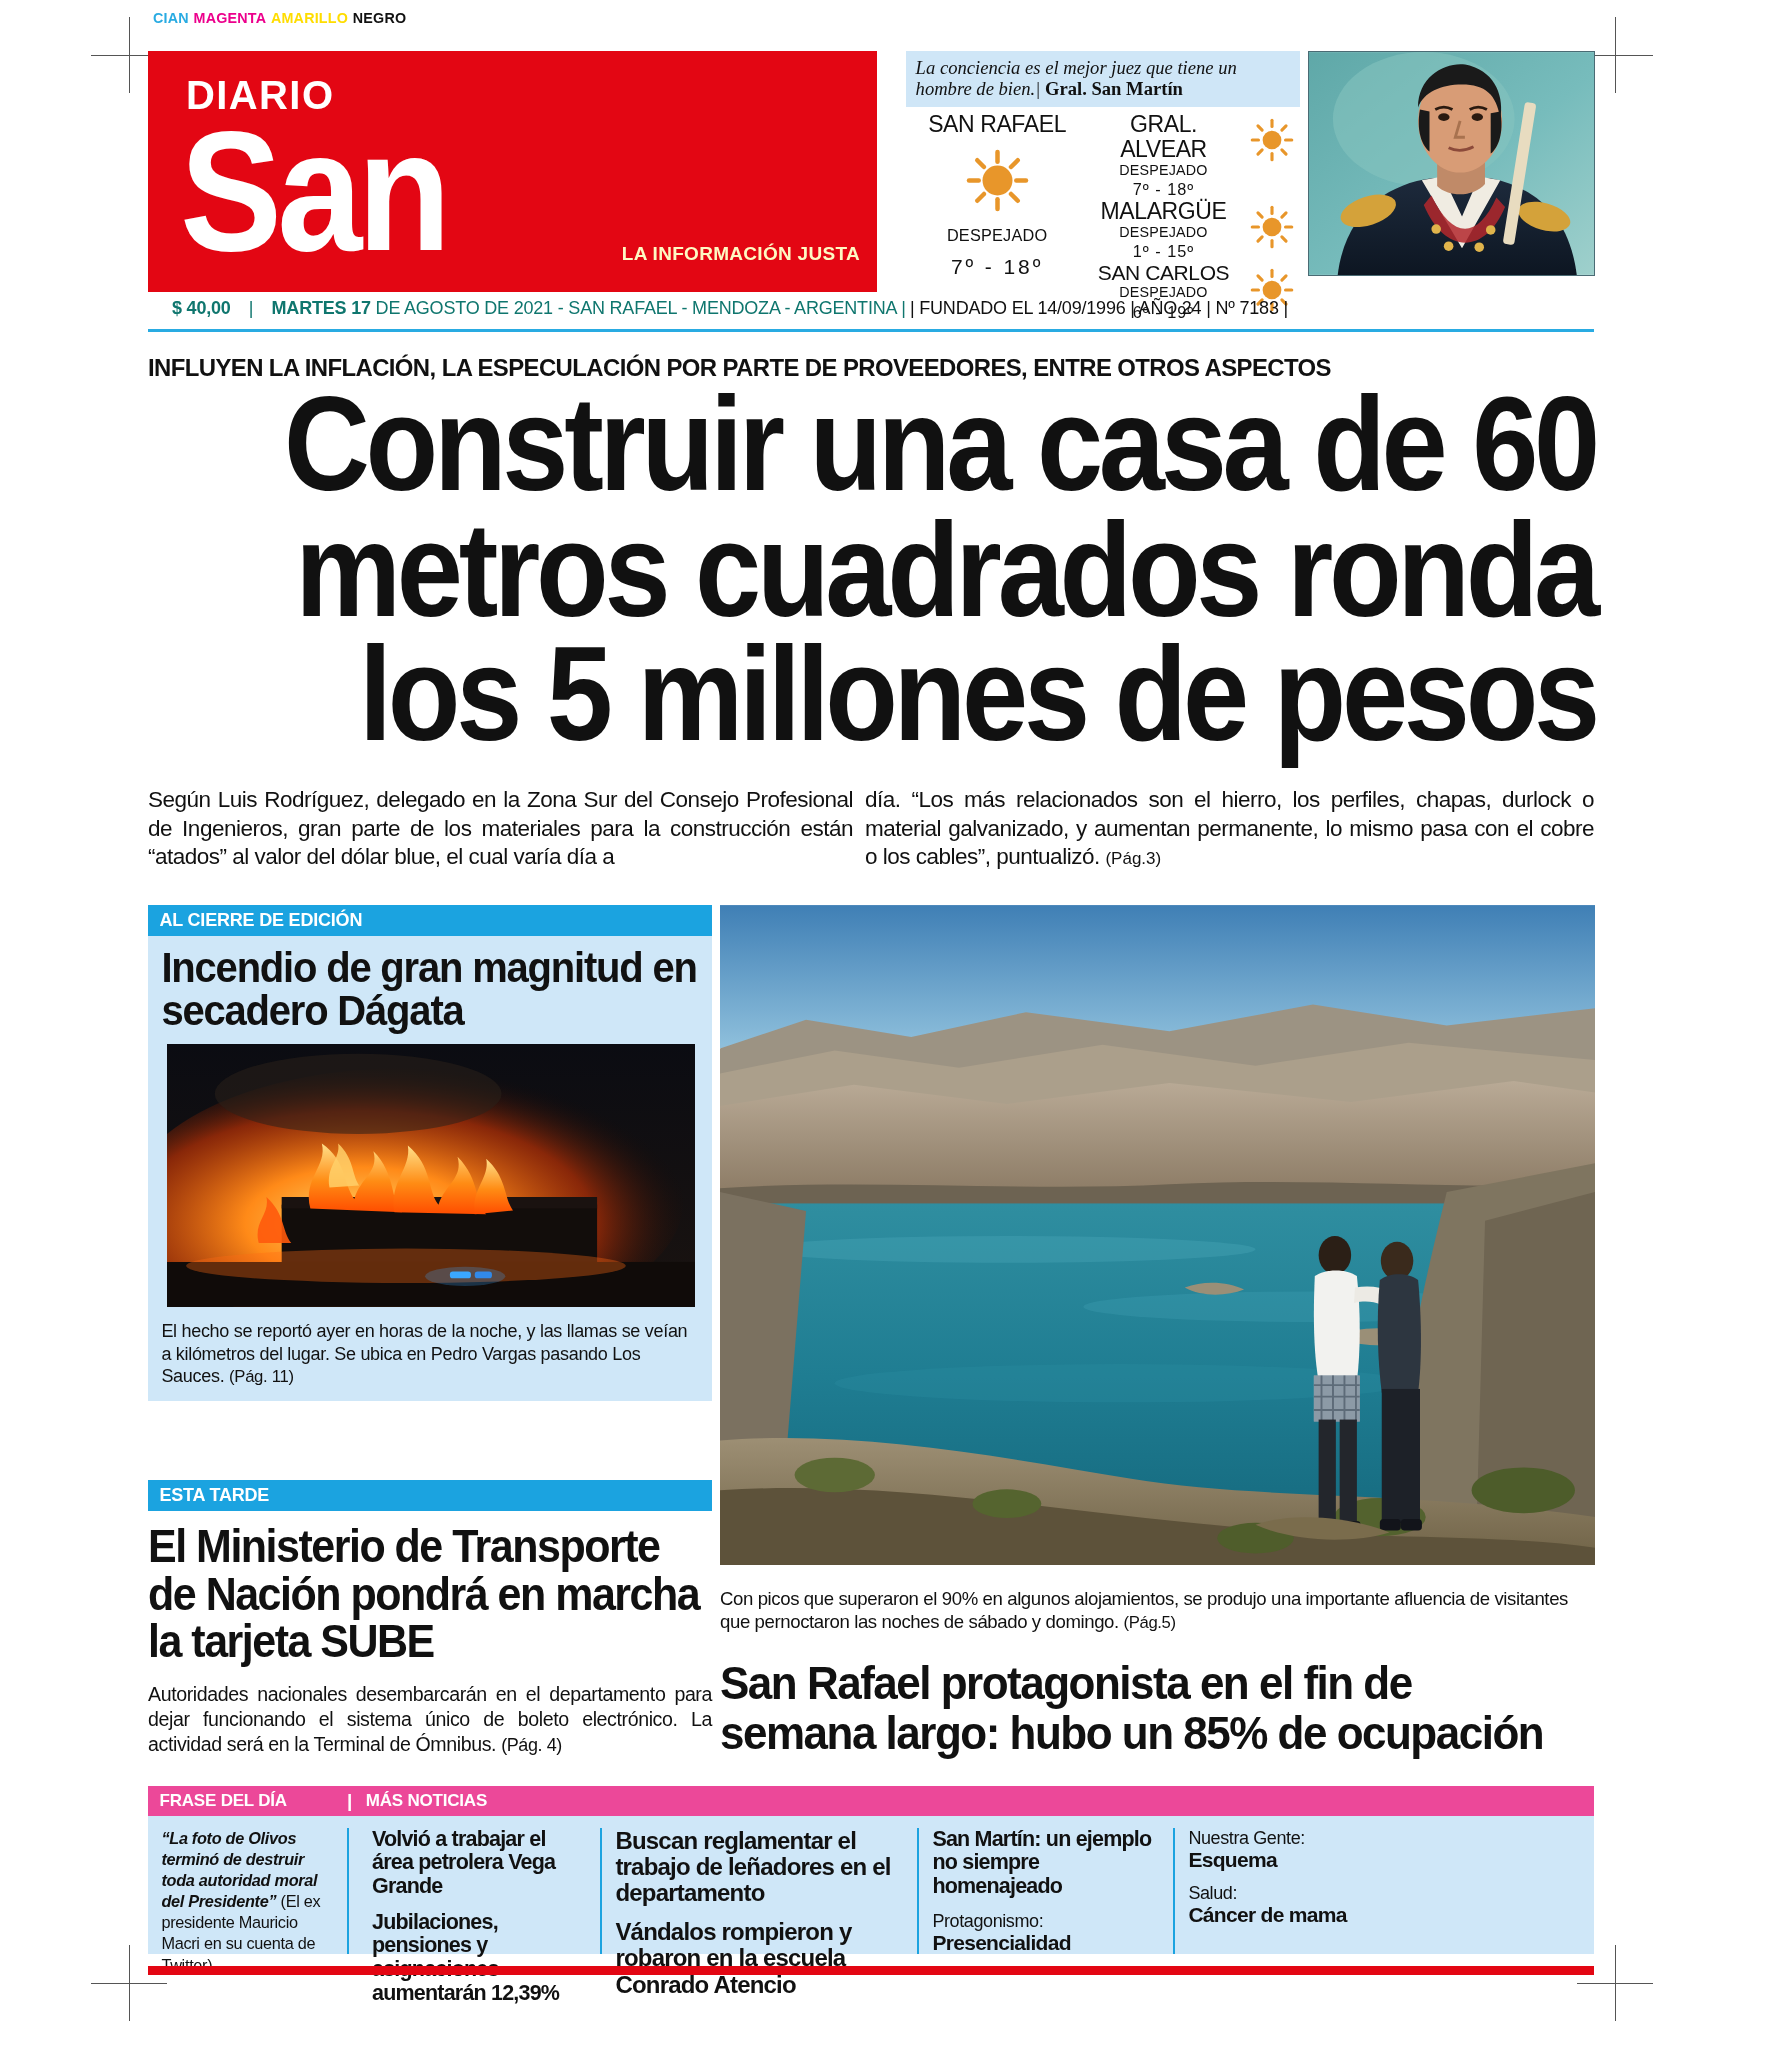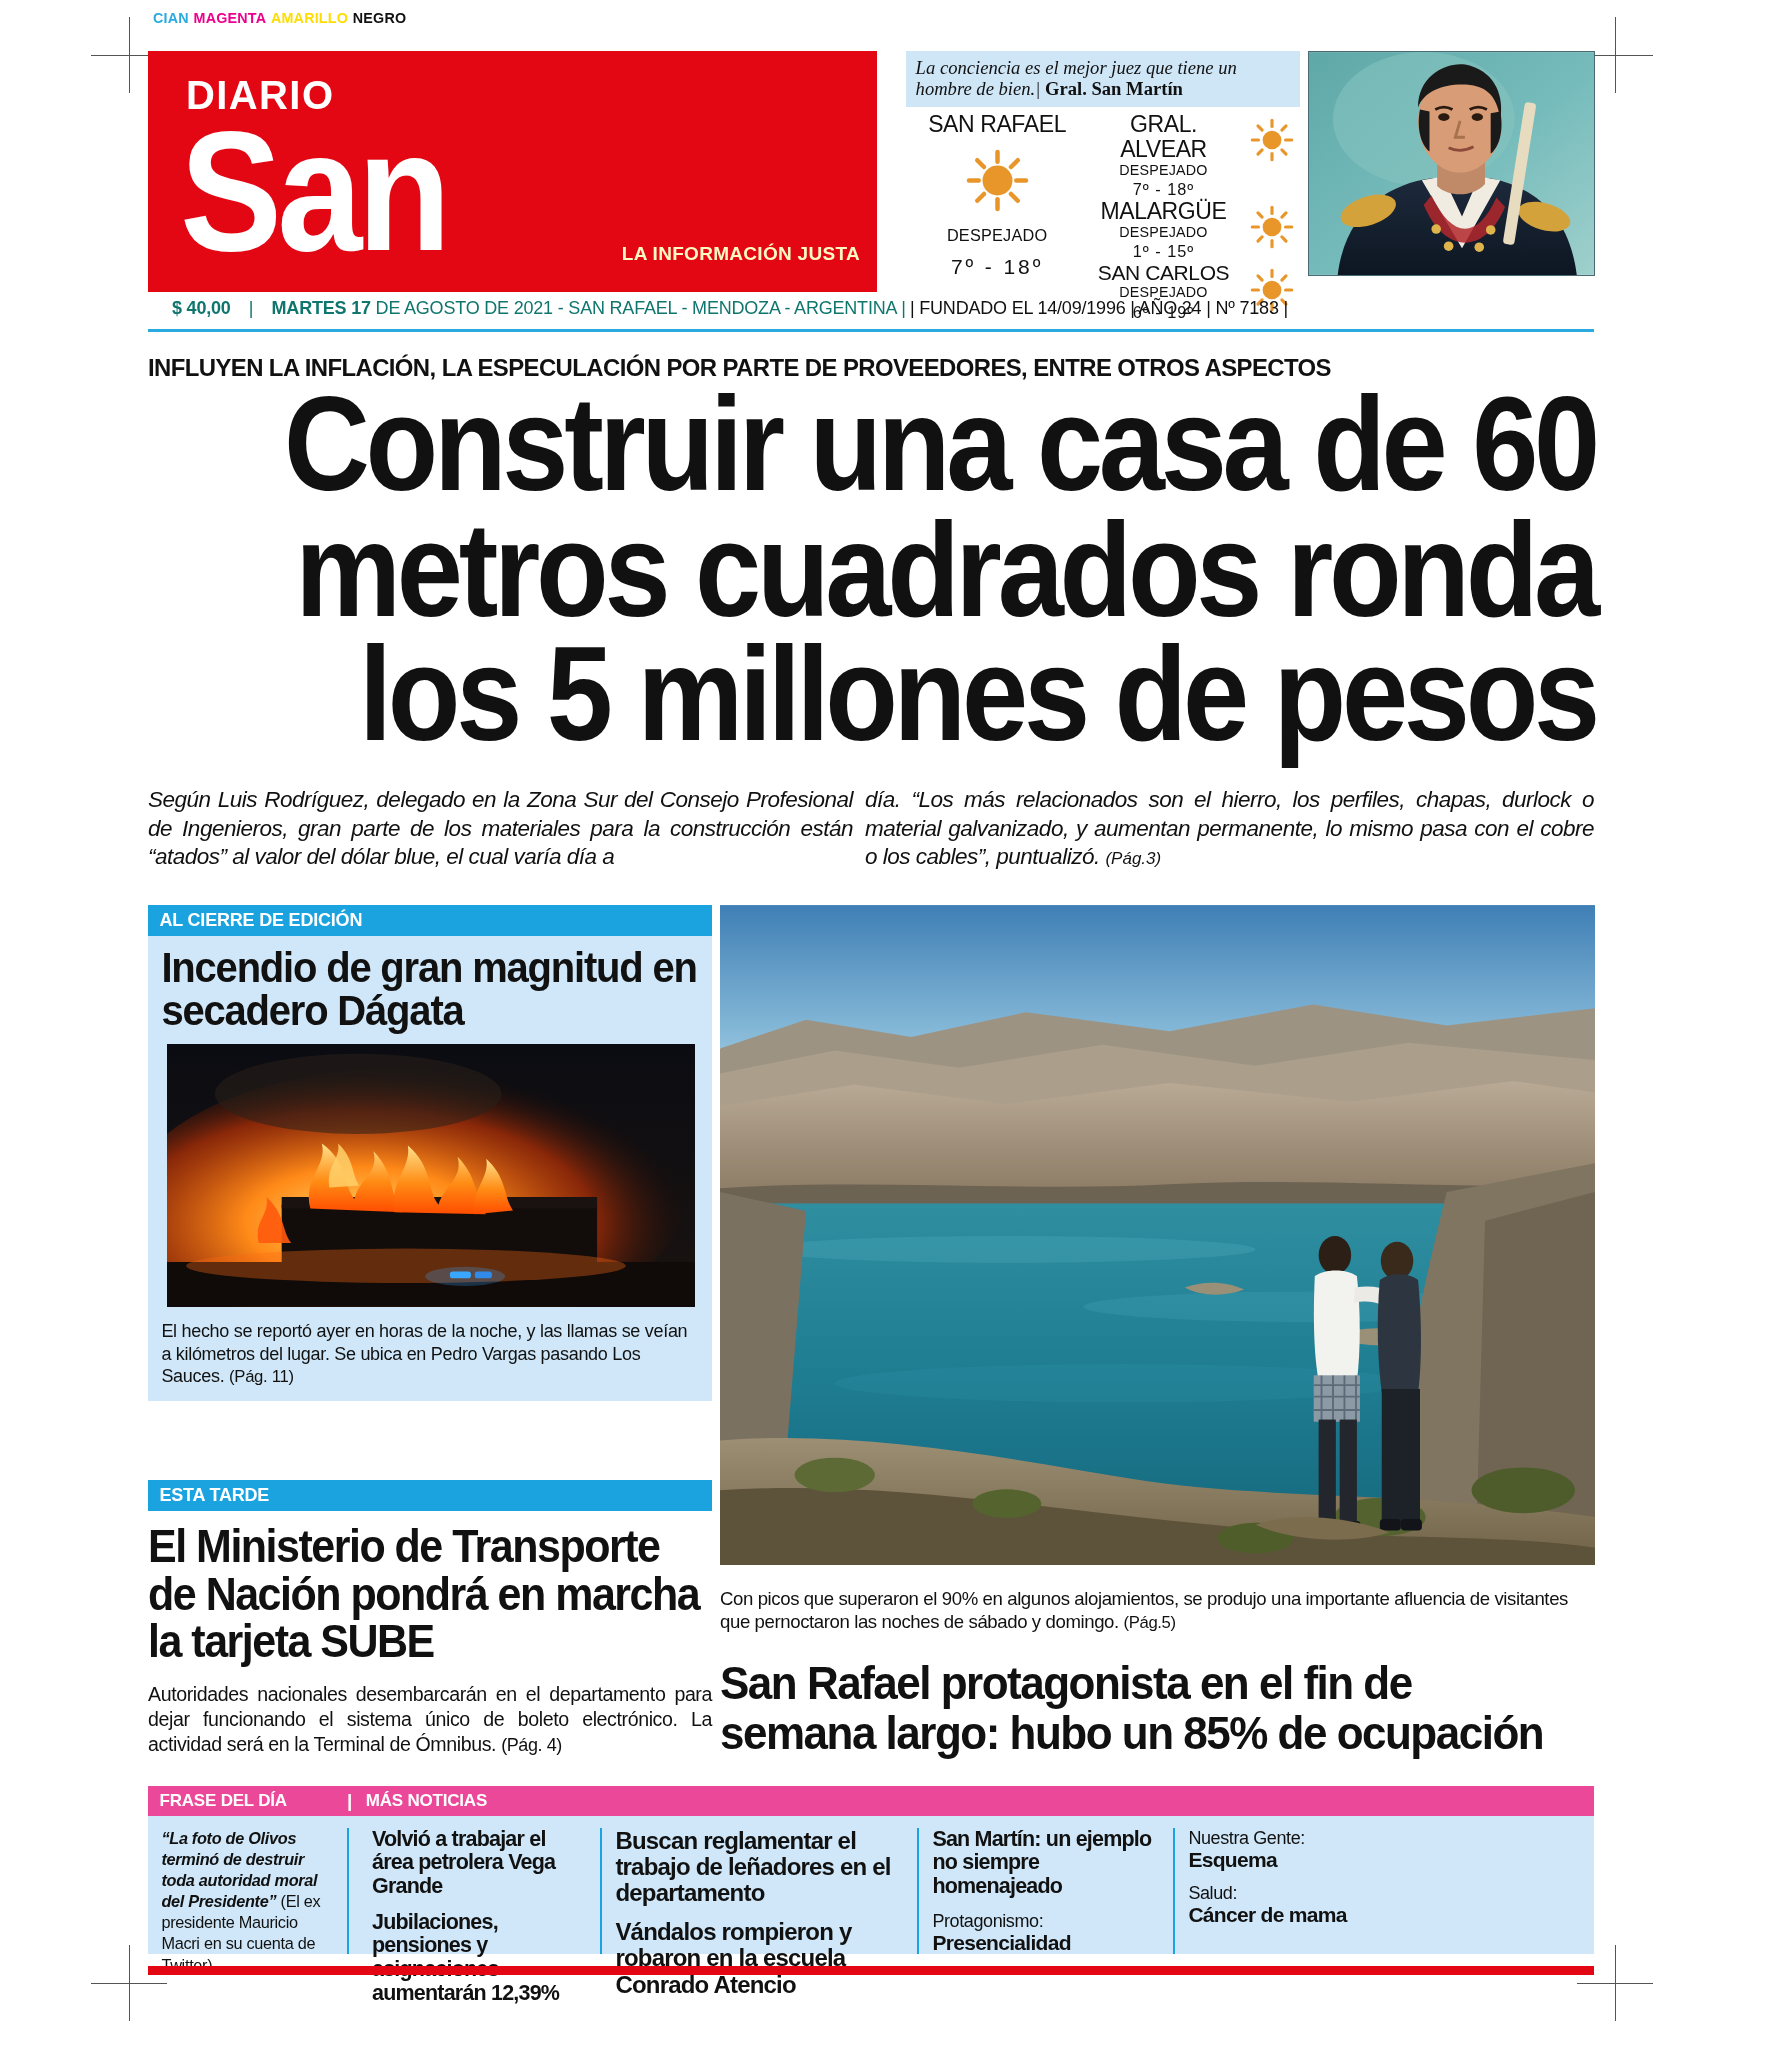--- a/index.html
+++ b/index.html
@@ -73,21 +73,21 @@
   .kicker { position:absolute; left:148px; top:354px; width:1446px;
       font-size:24.4px; font-weight:700; letter-spacing:-0.6px; color:#111;
       transform:scaleX(0.98); transform-origin:left; white-space:nowrap; }
   .headline { position:absolute; left:143px; top:382px; width:1453px;
       font-size:119px; font-weight:800; line-height:0.93; letter-spacing:-4.3px;
       color:#111; text-align:right; transform:scaleY(1.13); transform-origin:left top;
       font-family:"Liberation Sans", sans-serif; }
 
   
   .lead { position:absolute; top:786px; font-size:22.5px; line-height:1.27;
-      letter-spacing:-0.5px; color:#111; font-weight:500; text-align:justify;font-style:italic; }
+      letter-spacing:-0.5px; color:#111; font-weight:500; text-align:justify; }
   .lead.l { left:148px; width:705px; }
   .lead.r { left:865px; width:729px; }
   .lead .pg { font-size:17px; font-weight:400; letter-spacing:0; }
 
   
   .leftcol { position:absolute; left:148px; top:905px; width:564px; }
   .sectionbar { background:#1BA3E0; color:#fff; font-size:18px; font-weight:700;
       letter-spacing:-0.2px; padding:4.8px 9.6px 5.7px 11.5px; }
   .panel { background:#CFE7F8; padding:9.6px 11.5px 13.4px 13.4px; }
   .panel h2 { font-size:40px; font-weight:700; line-height:1.03; letter-spacing:-1.2px;

